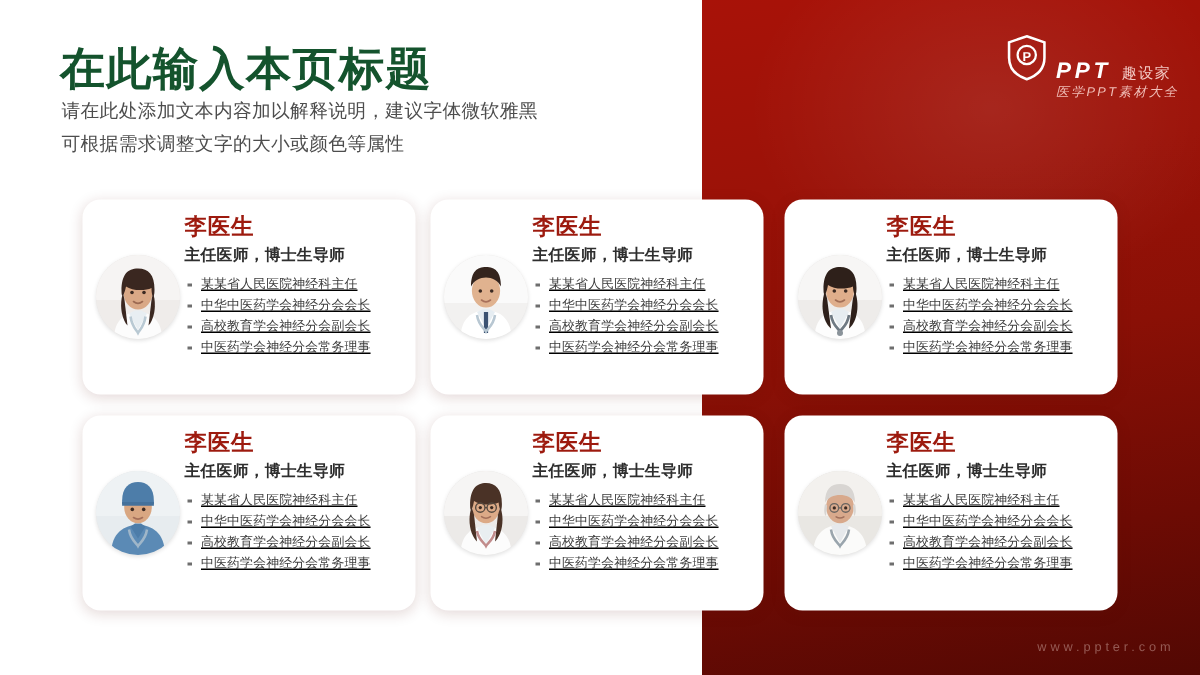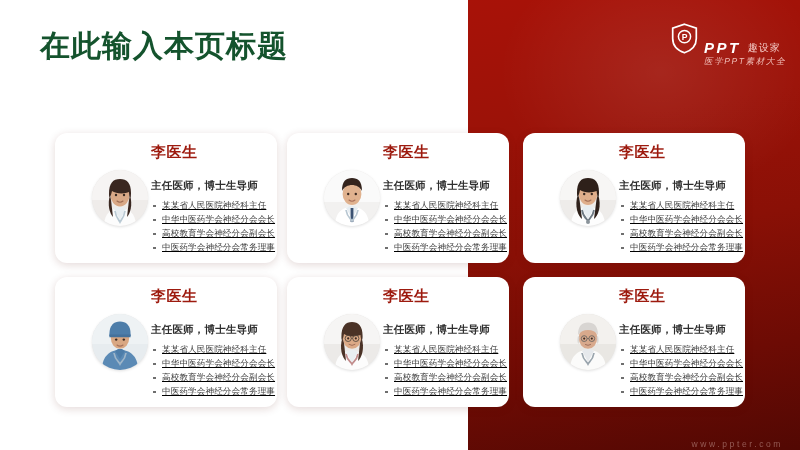--- a/index.html
+++ b/index.html
@@ -30,21 +30,21 @@
   .page-sub{
     position:absolute;left:41px;top:64px;
     font-size:12.5px;color:#4d4d4d;line-height:1.75;letter-spacing:.2px;
     white-space:nowrap;
   }
 
   
   .logo{position:absolute;right:14px;top:11px;display:flex;align-items:center;gap:6px;}
   .logo-shield{width:27px;height:31px;flex:0 0 auto;}
   .logo-text{display:flex;flex-direction:column;gap:2px;}
-  .logo-row1{display:flex;align-items:center;gap:7px;margin-top:29px;}
+  .logo-row1{display:flex;align-items:flex-end;gap:7px;margin-top:29px;}
   .logo-ppt{
     font-size:15px;font-weight:bold;font-style:italic;color:#ffffff;letter-spacing:2.5px;
     line-height:1;
   }
   .logo-cn{font-size:10px;color:#f3c9c4;letter-spacing:1px;line-height:1;white-space:nowrap;}
   .logo-row2{
     font-size:8.5px;color:#f0bdb7;letter-spacing:1.6px;line-height:1;white-space:nowrap;font-style:italic;
   }
 
   
@@ -54,65 +54,69 @@
     box-shadow:0 2px 9px rgba(90,20,12,.16);
     overflow:hidden;
   }
   .card.c0{left:55px;top:133px;}
   .card.c1{left:287px;top:133px;}
   .card.c2{left:523px;top:133px;}
   .card.c3{left:55px;top:277px;}
   .card.c4{left:287px;top:277px;}
   .card.c5{left:523px;top:277px;}
 
-  .card-inner{position:relative;width:100%;height:100%;display:flex;padding-left:28px;}
+  .card-inner{position:relative;width:100%;height:100%;display:flex;}
   .avatar-wrap{
     flex:0 0 auto;width:66px;display:flex;align-items:center;justify-content:center;
     padding-left:8px;box-sizing:border-box;
   }
   .avatar{
     width:56px;height:56px;border-radius:50%;overflow:hidden;position:relative;
     background:#e9e6e4;box-shadow:0 1px 3px rgba(0,0,0,.13);
   }
   .avatar svg{display:block;width:100%;height:100%;}
   .card-body{flex:1 1 auto;padding:11px 8px 0 2px;box-sizing:border-box;}
   .doc-name{
     font-size:15px;font-weight:bold;color:#9d1a0e;line-height:1.05;letter-spacing:.5px;
   }
   .doc-role{
-    font-size:10.5px;font-weight:bold;color:#2e2e2e;margin-top:19px;letter-spacing:.2px;
+    font-size:10.5px;font-weight:bold;color:#2e2e2e;margin-top:3px;letter-spacing:.2px;
     white-space:nowrap;
   }
   .doc-list{list-style:none;margin:6px 0 0 0;padding:0;text-decoration:underline;}
   .doc-list li{
     position:relative;font-size:8.6px;color:#3c3c3c;line-height:1.62;
     padding-left:11px;white-space:nowrap;letter-spacing:.1px;
   }
   .doc-list li::before{
     content:"";position:absolute;left:2px;top:6px;
     width:2.5px;height:2.5px;background:#6e6e6e;
   }
 
   
   .watermark{
-    position:absolute;right:17px;bottom:1px;
+    position:absolute;right:17px;bottom:14px;
     font-size:8.5px;color:#b98a84;letter-spacing:2.6px;opacity:.62;
     font-family:"Liberation Sans","DejaVu Sans",sans-serif;
   }
 </style>
 </head>
 <body>
 
 <div class="slide">
 
   <div class="bg-white"></div>
   <div class="bg-red"></div>
   <div class="bg-red-sheen"></div>
 
   <div class="page-title">在此输入本页标题</div>
+  <div class="page-sub">
+    <div>请在此处添加文本内容加以解释说明，建议字体微软雅黑</div>
+    <div>可根据需求调整文字的大小或颜色等属性</div>
+  </div>
 
   <div class="logo">
     <svg class="logo-shield" viewBox="0 0 27 31">
       <path d="M13.5 1.2 L25.3 5.2 V15.5 C25.3 23.2 20.0 27.6 13.5 29.8 C7.0 27.6 1.7 23.2 1.7 15.5 V5.2 Z" fill="none" stroke="#ffffff" stroke-width="1.7"></path>
       <circle cx="13.5" cy="13.6" r="6.1" fill="none" stroke="#ffffff" stroke-width="1.5"></circle>
       <text x="13.5" y="17.4" text-anchor="middle" font-family="Liberation Sans, sans-serif" font-size="8.6" font-weight="bold" fill="#ffffff">P</text>
     </svg>
     <div class="logo-text">
       <div class="logo-row1">
         <span class="logo-ppt">PPT</span>

